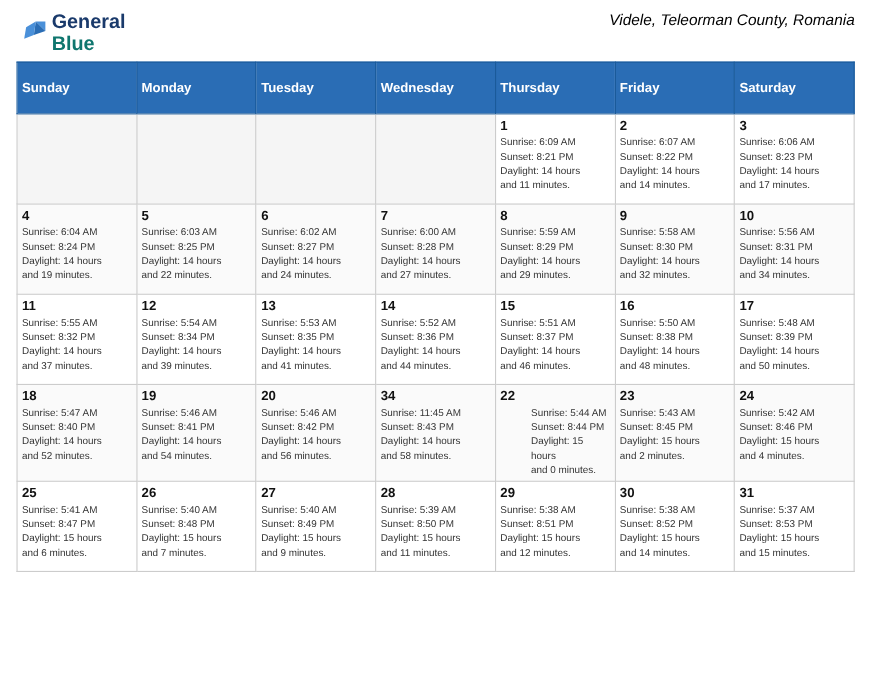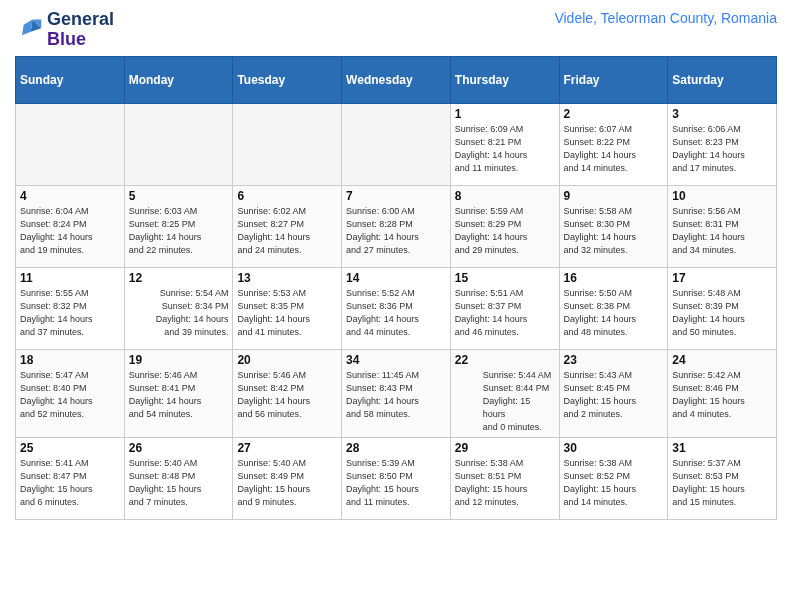--- a/index.html
+++ b/index.html
@@ -26,37 +26,38 @@
       align-items: center;
       gap: 4px;
     }
     .logo-text {
       font-size: 18px;
       font-weight: bold;
       color: #1a3a6b;
       line-height: 1.1;
     }
     .logo-text span {
-      color: #4c1d95;
+      color: #0f766e;
     }
     .logo-icon {
       width: 28px;
       height: 28px;
     }
     .title-block {
       text-align: right;
     }
     .main-title {
       font-size: 32px;
       font-weight: bold;
       color: #1a1a1a;
     }
     .subtitle {
       font-size: 14px;
-      color: #3b82f6;
+      color: #000000;
+      font-style: italic;
     }
     .calendar {
       width: 100%;
       border-collapse: collapse;
       table-layout: fixed;
     }
     .calendar th {
       background: #2a6db5;
       color: #fff;
       font-size: 12px;
@@ -209,21 +210,21 @@
         <tr>
           <td>
             <span class="day-num">11</span>
             <div class="day-info" style="white-space: pre-line;">Sunrise: 5:55 AM
 Sunset: 8:32 PM
 Daylight: 14 hours
 and 37 minutes.</div>
           </td>
           <td>
             <span class="day-num">12</span>
-            <div class="day-info" style="white-space: pre-line; text-align: right;">Sunrise: 5:54 AM
+            <div class="day-info" style="white-space: pre-line;">Sunrise: 5:54 AM
 Sunset: 8:34 PM
 Daylight: 14 hours
 and 39 minutes.</div>
           </td>
           <td>
             <span class="day-num">13</span>
             <div class="day-info" style="white-space: pre-line;">Sunrise: 5:53 AM
 Sunset: 8:35 PM
 Daylight: 14 hours
 and 41 minutes.</div>

